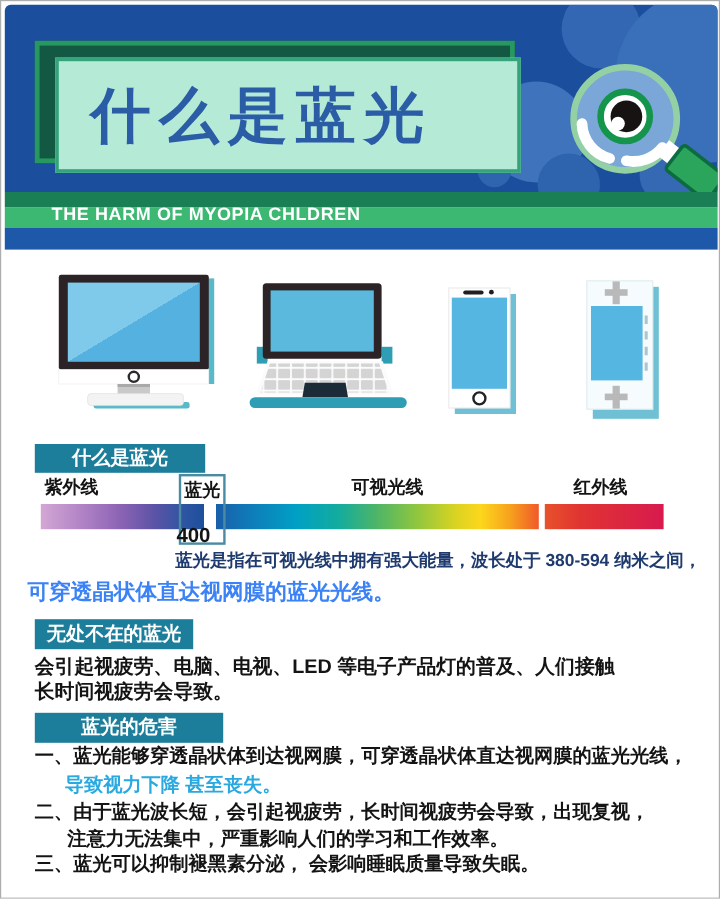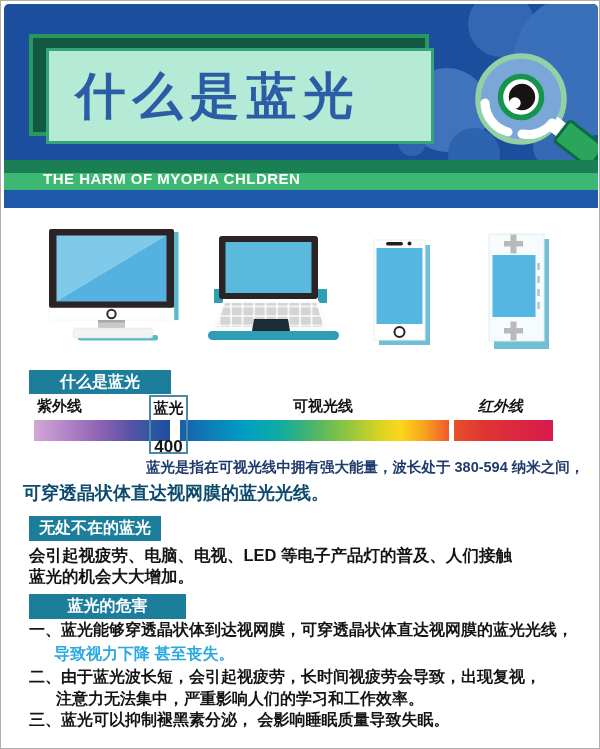--- a/index.html
+++ b/index.html
@@ -50,47 +50,47 @@
     font-size:16px; font-weight:600; text-align:center;
     display:flex; align-items:center; justify-content:center; white-space:nowrap;
   }
   .badge-1 { left:28px; top:369px; width:142px; height:24px; }
   .badge-2 { left:28px; top:515px; width:132px; height:25px; }
   .badge-3 { left:28px; top:593px; width:157px; height:25px; }
 
   .spec-label { position:absolute; top:396px; font-size:15px; font-weight:700; color:#141414; white-space:nowrap; }
   .lbl-uv  { left:36px; }
   .lbl-vis { left:292px; }
-  .lbl-ir  { left:477px;font-style:italic; }
+  .lbl-ir  { left:477px; }
   .lbl-blue { left:148px; width:39px; text-align:center; top:398px; }
 
   .bar { position:absolute; top:419px; height:21px; }
   .bar-uv  { left:33px;  width:136px;
     background:linear-gradient(90deg,#d3a7d4 0%,#b183c6 25%,#8a62b4 50%,#5b53a6 70%,#2d55a2 88%,#1d4f9b 100%); }
   .bar-vis { left:179px; width:269px;
     background:linear-gradient(90deg,#1a5ea9 0%,#0f7ab8 10%,#00a0c4 25%,#13ac9e 38%,#4fb567 50%,#8ec63f 62%,#d8d322 74%,#fdd71c 82%,#f7a21c 91%,#f0592b 100%); }
   .bar-ir  { left:453px; width:99px;
     background:linear-gradient(90deg,#e8512b 0%,#e03432 30%,#d81a4e 100%); }
 
   .blue-box {
     position:absolute; left:148px; top:394px; width:39px; height:59px;
     border:2px solid #4a8ba3; background:transparent;
   }
   .marker-400 {
-    position:absolute; left:146px; top:436px; width:43px; text-align:center;
+    position:absolute; left:146px; top:436px; width:43px; 
     font-size:17px; font-weight:700; color:#141414;
   }
 
   .caption-1 {
     position:absolute; left:145px; top:457px; font-size:14.5px; font-weight:600;
     color:#1e3a6e; white-space:nowrap;
   }
   .caption-2 {
     position:absolute; left:22px; top:480px; font-size:18px; font-weight:700;
-    color:#0c4a6e; white-space:nowrap;
+    color:#3b82f6; white-space:nowrap;
   }
 
   
   .body-line {
     position:absolute; font-size:16px; font-weight:600; color:#141414; white-space:nowrap;
   }
   .para-1 { left:28px; top:544px; font-size:16.5px; }
   .para-2 { left:28px; top:565px; font-size:16.5px; }
   .li-1 { left:28px; top:619px; }
   .li-2 { left:53px; top:643px; color:#29a9e0; }
@@ -210,21 +210,21 @@
   <div class="bar bar-ir"></div>
 
   <div class="blue-box"></div>
   <div class="marker-400">400</div>
 
   <div class="caption-1">蓝光是指在可视光线中拥有强大能量，波长处于 380-594 纳米之间，</div>
   <div class="caption-2">可穿透晶状体直达视网膜的蓝光光线。</div>
 
   <div class="sec-badge badge-2">无处不在的蓝光</div>
   <div class="body-line para-1">会引起视疲劳、电脑、电视、LED 等电子产品灯的普及、人们接触</div>
-  <div class="body-line para-2">蓝光的机会大大增加。</div>
+  <div class="body-line para-2">长时间视疲劳会导致。</div>
 
   <div class="sec-badge badge-3">蓝光的危害</div>
   <div class="body-line li-1">一、蓝光能够穿透晶状体到达视网膜，可穿透晶状体直达视网膜的蓝光光线，</div>
   <div class="body-line li-2">导致视力下降 甚至丧失。</div>
   <div class="body-line li-3">二、由于蓝光波长短，会引起视疲劳，长时间视疲劳会导致，出现复视，</div>
   <div class="body-line li-4">注意力无法集中，严重影响人们的学习和工作效率。</div>
   <div class="body-line li-5">三、蓝光可以抑制褪黑素分泌， 会影响睡眠质量导致失眠。</div>
 
 </div>
 

